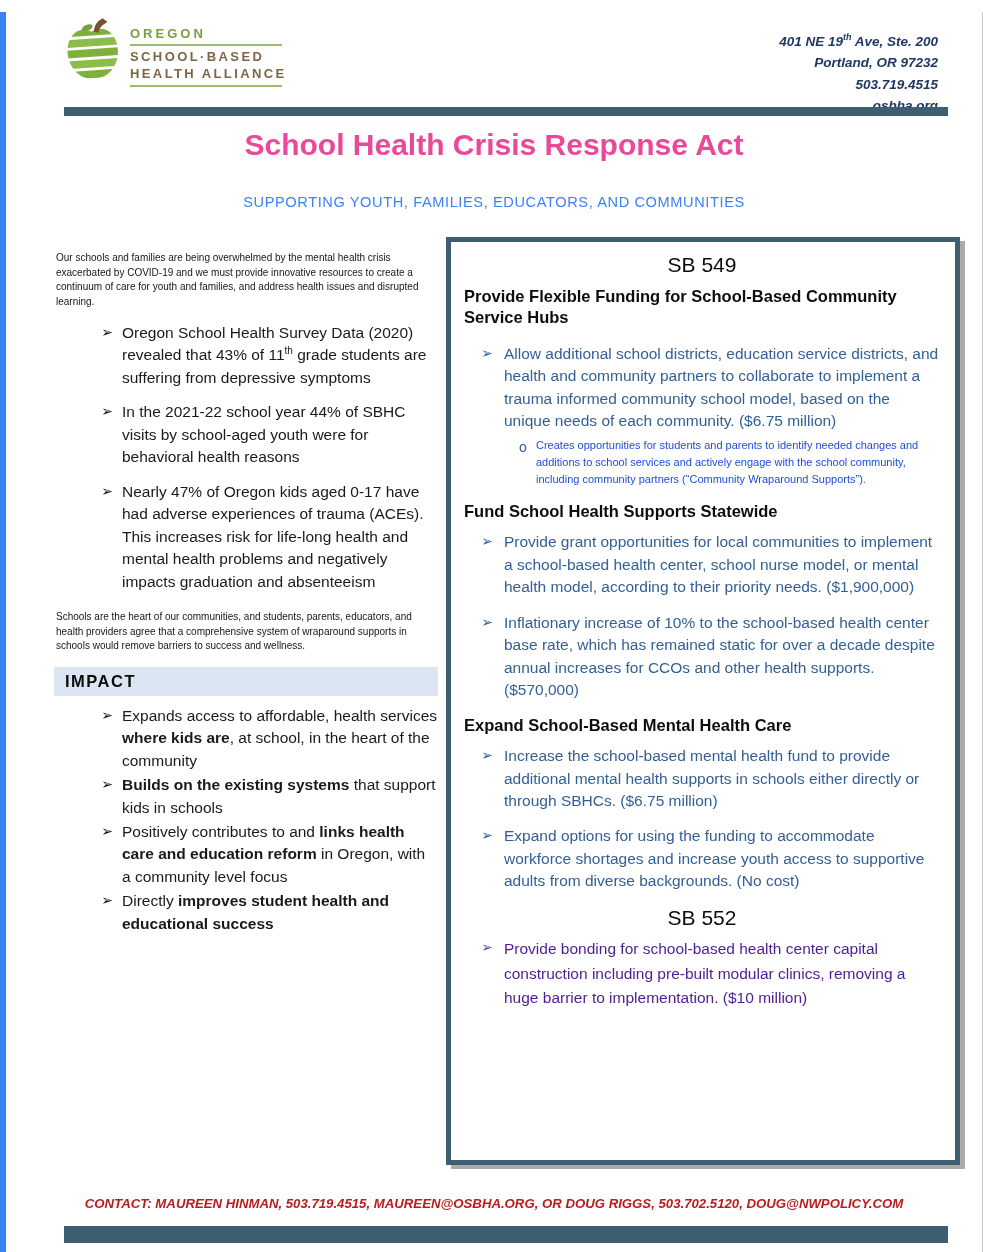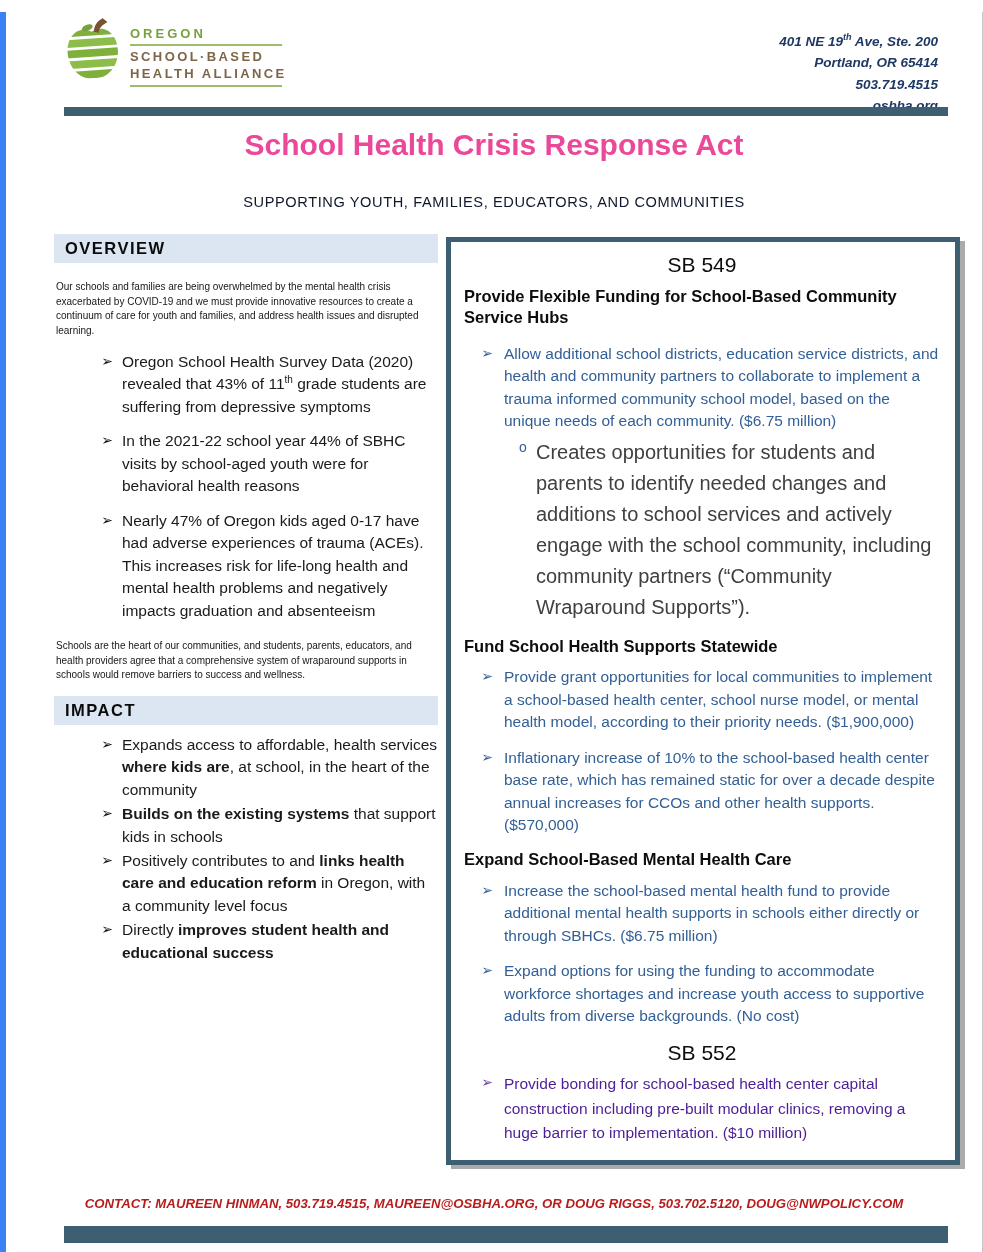--- a/index.html
+++ b/index.html
@@ -13,21 +13,21 @@
   .logo{display:flex;align-items:flex-start;gap:8px;}
   .logo svg{display:block;}
   .logo-text{padding-top:8px;}
   .logo-region{color:#76A23E;font-weight:bold;font-size:13px;letter-spacing:3px;line-height:1.2;}
   .logo-rule{height:2px;background:#9dbd6c;margin:2px 0;width:152px;}
   .logo-name{color:#7D6547;font-weight:bold;font-size:13px;letter-spacing:2.4px;line-height:1.35;}
   .address{font-style:italic;font-weight:bold;font-size:13.5px;color:#1F3864;text-align:right;line-height:1.6;padding-top:12px;}
   .address sup{font-size:9px;}
   .divider{position:absolute;top:95px;left:58px;width:884px;height:9px;background:#3E5F71;}
   .doc-title{position:absolute;top:116px;left:0;width:100%;text-align:center;font-size:30px;font-weight:bold;color:#ec4899;margin:0;}
-  .doc-subtitle{position:absolute;top:182px;left:0;width:100%;text-align:center;font-size:14.6px;letter-spacing:0.6px;color:#0f172a;}
+  .doc-subtitle{position:absolute;top:182px;left:0;width:100%;text-align:center;font-size:14.6px;letter-spacing:0.6px;color:#3b82f6;}
   
   .left-col{position:absolute;left:48px;top:222px;width:384px;}
   .sec-header{background:#DCE6F2;padding:5px 11px;font-size:16.5px;font-weight:bold;letter-spacing:1.5px;color:#0b0b0b;}
   .left-col p{font-size:10px;line-height:1.45;margin:17px 2px 13px 2px;color:#161616;}
   ul.arrow-list{list-style:none;margin:0;padding:0;}
   ul.arrow-list li{display:flex;margin:0 0 12px 0;}
   ul.arrow-list .marker{flex:0 0 30px;text-align:center;font-family:"DejaVu Sans",sans-serif;font-size:14px;line-height:1.55;}
   ul.arrow-list .li-text{flex:1;font-size:15.5px;line-height:1.45;}
   ul.dark{padding-left:38px;}
   ul.dark .marker{color:#111;}
@@ -42,21 +42,21 @@
   }
   .sb-title{text-align:center;font-size:21px;font-weight:normal;color:#0c0c0c;margin:5px 0 7px 0;}
   .box-heading{font-size:16.5px;font-weight:bold;color:#0d0d0d;margin:9px 0 9px 0;line-height:1.3;}
   ul.blue{padding-left:6px;}
   ul.blue .marker,ul.blue .li-text{color:#325F95;}
   ul.blue li{margin-bottom:13px;}
   ul.blue .marker{flex:0 0 34px;}
   ul.sub-list{list-style:none;margin:4px 0 0 0;padding:0 0 0 6px;}
   ul.sub-list li{display:flex;margin:0;}
   .sub-marker{flex:0 0 26px;text-align:center;font-size:14px;line-height:1.55;color:#325F95;}
-  .sub-text{flex:1;font-size:20px;line-height:1.55;color:#404040;}
+  .sub-text{flex:1;font-size:11px;line-height:1.55;color:#1d4ed8;}
   ul.purple .marker{color:#6B3FA3;}
   ul.purple .li-text{color:#4c1d95;line-height:1.6;}
   
   .footer-contact{position:absolute;top:1184px;left:0;width:100%;text-align:center;font-style:italic;font-weight:600;font-size:13.2px;color:#b91c1c;}
   .bottom-bar{position:absolute;top:1214px;left:58px;width:884px;height:17px;background:#3E5F71;}
   .black-strip{position:absolute;top:1246px;left:550px;width:433px;height:6px;background:#151515;}
 </style>
 </head>
 <body>
 
@@ -85,33 +85,32 @@
       <div class="logo-text">
         <div class="logo-region">OREGON</div>
         <div class="logo-rule"></div>
         <div class="logo-name">SCHOOL·BASED</div>
         <div class="logo-name">HEALTH ALLIANCE</div>
         <div class="logo-rule"></div>
       </div>
     </div>
     <div class="address">
       <div><span>401 NE 19</span><sup>th</sup><span> Ave, Ste. 200</span></div>
-      <div>Portland, OR 65414</div>
+      <div>Portland, OR 97232</div>
       <div>503.719.4515</div>
       <div>osbha.org</div>
     </div>
   </div>
 
   <div class="divider"></div>
 
   <h1 class="doc-title">School Health Crisis Response Act</h1>
   <div class="doc-subtitle">SUPPORTING YOUTH, FAMILIES, EDUCATORS, AND COMMUNITIES</div>
 
   <div class="left-col">
-    <div class="sec-header">OVERVIEW</div>
     <p>Our schools and families are being overwhelmed by the mental health crisis exacerbated by COVID-19 and we must provide innovative resources to create a continuum of care for youth and families, and address health issues and disrupted learning.</p>
 
     <ul class="arrow-list dark">
       <li>
         <span class="marker">➢</span>
         <span class="li-text"><span>Oregon School Health Survey Data (2020) revealed that 43% of 11</span><sup class="seg">th</sup><span> grade students are suffering from depressive symptoms</span></span>
       </li>
       <li>
         <span class="marker">➢</span>
         <span class="li-text">In the 2021-22 school year 44% of SBHC visits by school-aged youth were for behavioral health reasons</span>

